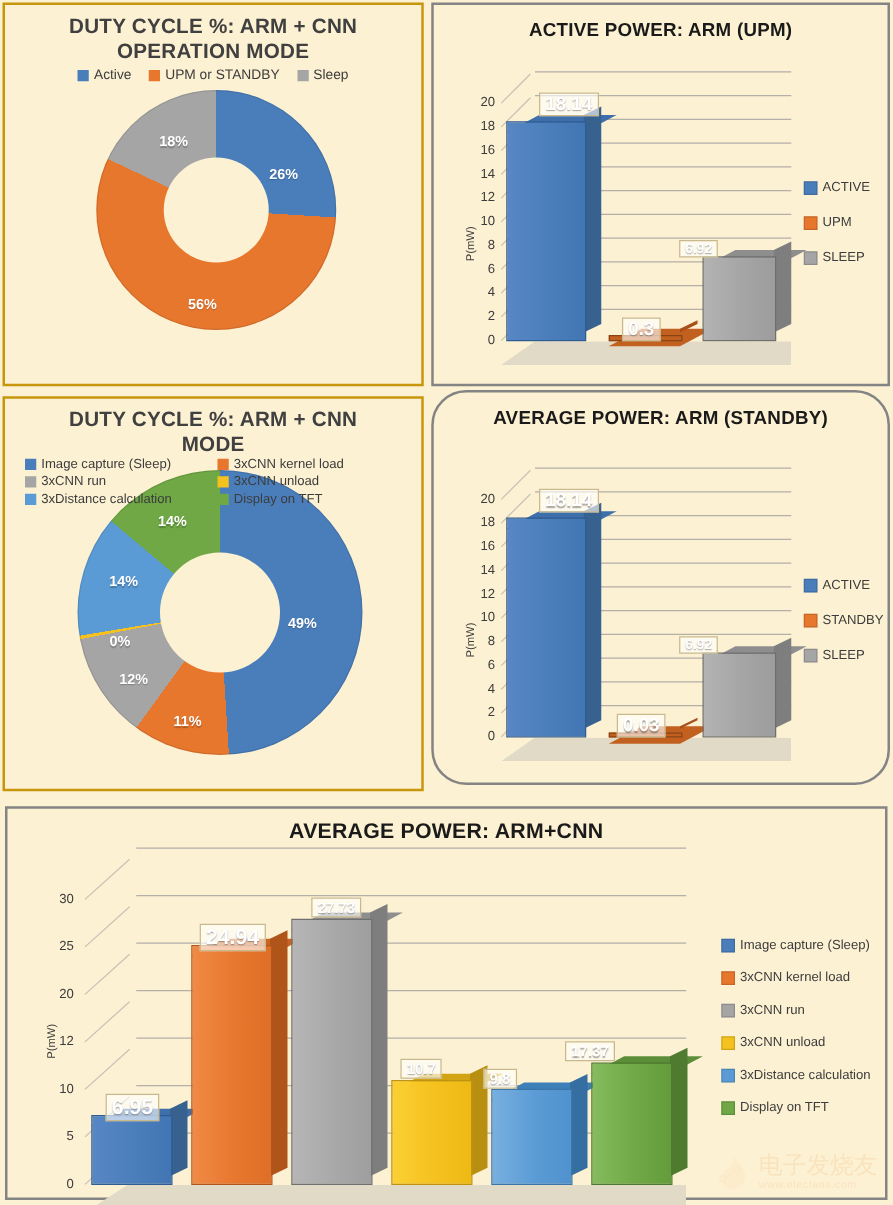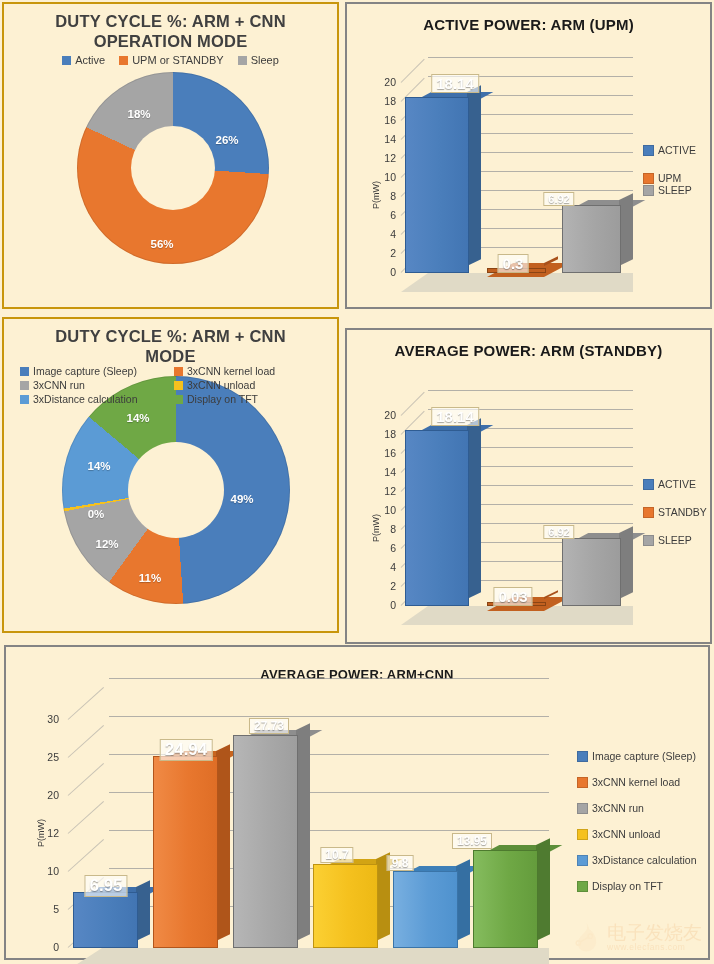--- a/index.html
+++ b/index.html
@@ -18,32 +18,32 @@
     background:#FDF1D3;
     box-sizing:border-box;
   }
   .panel.gold{border:2px solid #C8960C;}
   .panel.gray{border:2px solid #848484;}
 
   
   #p-tl{left:2px;   top:2px;   width:337px; height:307px;}
   #p-tr{left:345px; top:2px;   width:367px; height:307px;}
   #p-ml{left:2px;   top:317px; width:337px; height:316px;}
-  #p-mr{left:345px; top:328px; width:367px; height:316px;}
+  #p-mr{left:345px; top:312px; width:367px; height:316px;border-radius:28px;}
   #p-b {left:4px;   top:645px; width:706px; height:315px;}
 
   .ctitle{
     text-align:center;
     font-weight:bold;
     color:#3E3E3E;
     letter-spacing:.2px;
   }
   #t-tl,#t-ml{font-size:16.5px;line-height:20px;padding-top:7px;color:#404040;}
   #t-tr,#t-mr{font-size:15px;line-height:18px;padding-top:12px;color:#1a1a1a;}
-  #t-b{font-size:13px;line-height:16px;padding-top:20px;color:#1a1a1a;}
+  #t-b{font-size:17px;line-height:16px;padding-top:10px;color:#1a1a1a;}
 
   
   .legend-row{display:flex;justify-content:center;gap:14px;margin-top:3px;}
   .lg{display:flex;align-items:center;gap:4px;font-size:11px;color:#3c3c3c;white-space:nowrap;}
   .sw{width:9px;height:9px;display:inline-block;flex:0 0 auto;}
 
   .legend-grid{
     position:absolute;left:16px;top:46px;width:305px;
     display:grid;grid-template-columns:150px 150px;
     row-gap:2px;column-gap:4px;
@@ -217,21 +217,21 @@
 
       <div class="vlabel" style="left:108px;top:70px;font-size:15px;">18.14</div>
       <div class="vlabel" style="left:166px;top:250px;font-size:15px;">0.3</div>
       <div class="vlabel" style="left:212px;top:188px;font-size:11px;">6.92</div>
 
       <div class="bar-legend" style="left:296px;top:140px;">
         <span class="lg" style="margin-bottom:16px;">
           <i class="sw" style="background:#4A7EBB"></i>
           <span>ACTIVE</span>
         </span>
-        <span class="lg" style="">
+        <span class="lg" style="margin-bottom:16px;">
           <i class="sw" style="background:#E8772E"></i>
           <span>UPM</span>
         </span>
         <span class="lg">
           <i class="sw" style="background:#A5A5A5"></i>
           <span>SLEEP</span>
         </span>
       </div>
     </div>
   </div>
@@ -432,21 +432,21 @@
         <div class="top" style="background:#5C8E39;"></div>
         <div class="side" style="background:#4F7B30;"></div>
         <div class="face" style="background:linear-gradient(90deg,#85BC5E,#6FA845 55%,#649C3C);border:1px solid #4D7A2E;"></div>
       </div>
 
       <div class="vlabel" style="left:100px;top:228px;font-size:17px;">6.95</div>
       <div class="vlabel" style="left:180px;top:92px;font-size:17px;">24.94</div>
       <div class="vlabel" style="left:263px;top:71px;font-size:12px;">27.73</div>
       <div class="vlabel" style="left:331px;top:200px;font-size:12px;">10.7</div>
       <div class="vlabel" style="left:394px;top:208px;font-size:12px;">9.8</div>
-      <div class="vlabel" style="left:466px;top:186px;font-size:12px;">13.95</div>
+      <div class="vlabel" style="left:466px;top:186px;font-size:12px;">17.37</div>
 
       <div class="bar-legend" style="left:571px;top:103px;">
         <span class="lg" style="margin-bottom:14px;">
           <i class="sw" style="background:#4A7EBB"></i>
           <span>Image capture (Sleep)</span>
         </span>
         <span class="lg" style="margin-bottom:14px;">
           <i class="sw" style="background:#E8772E"></i>
           <span>3xCNN kernel load</span>
         </span>

